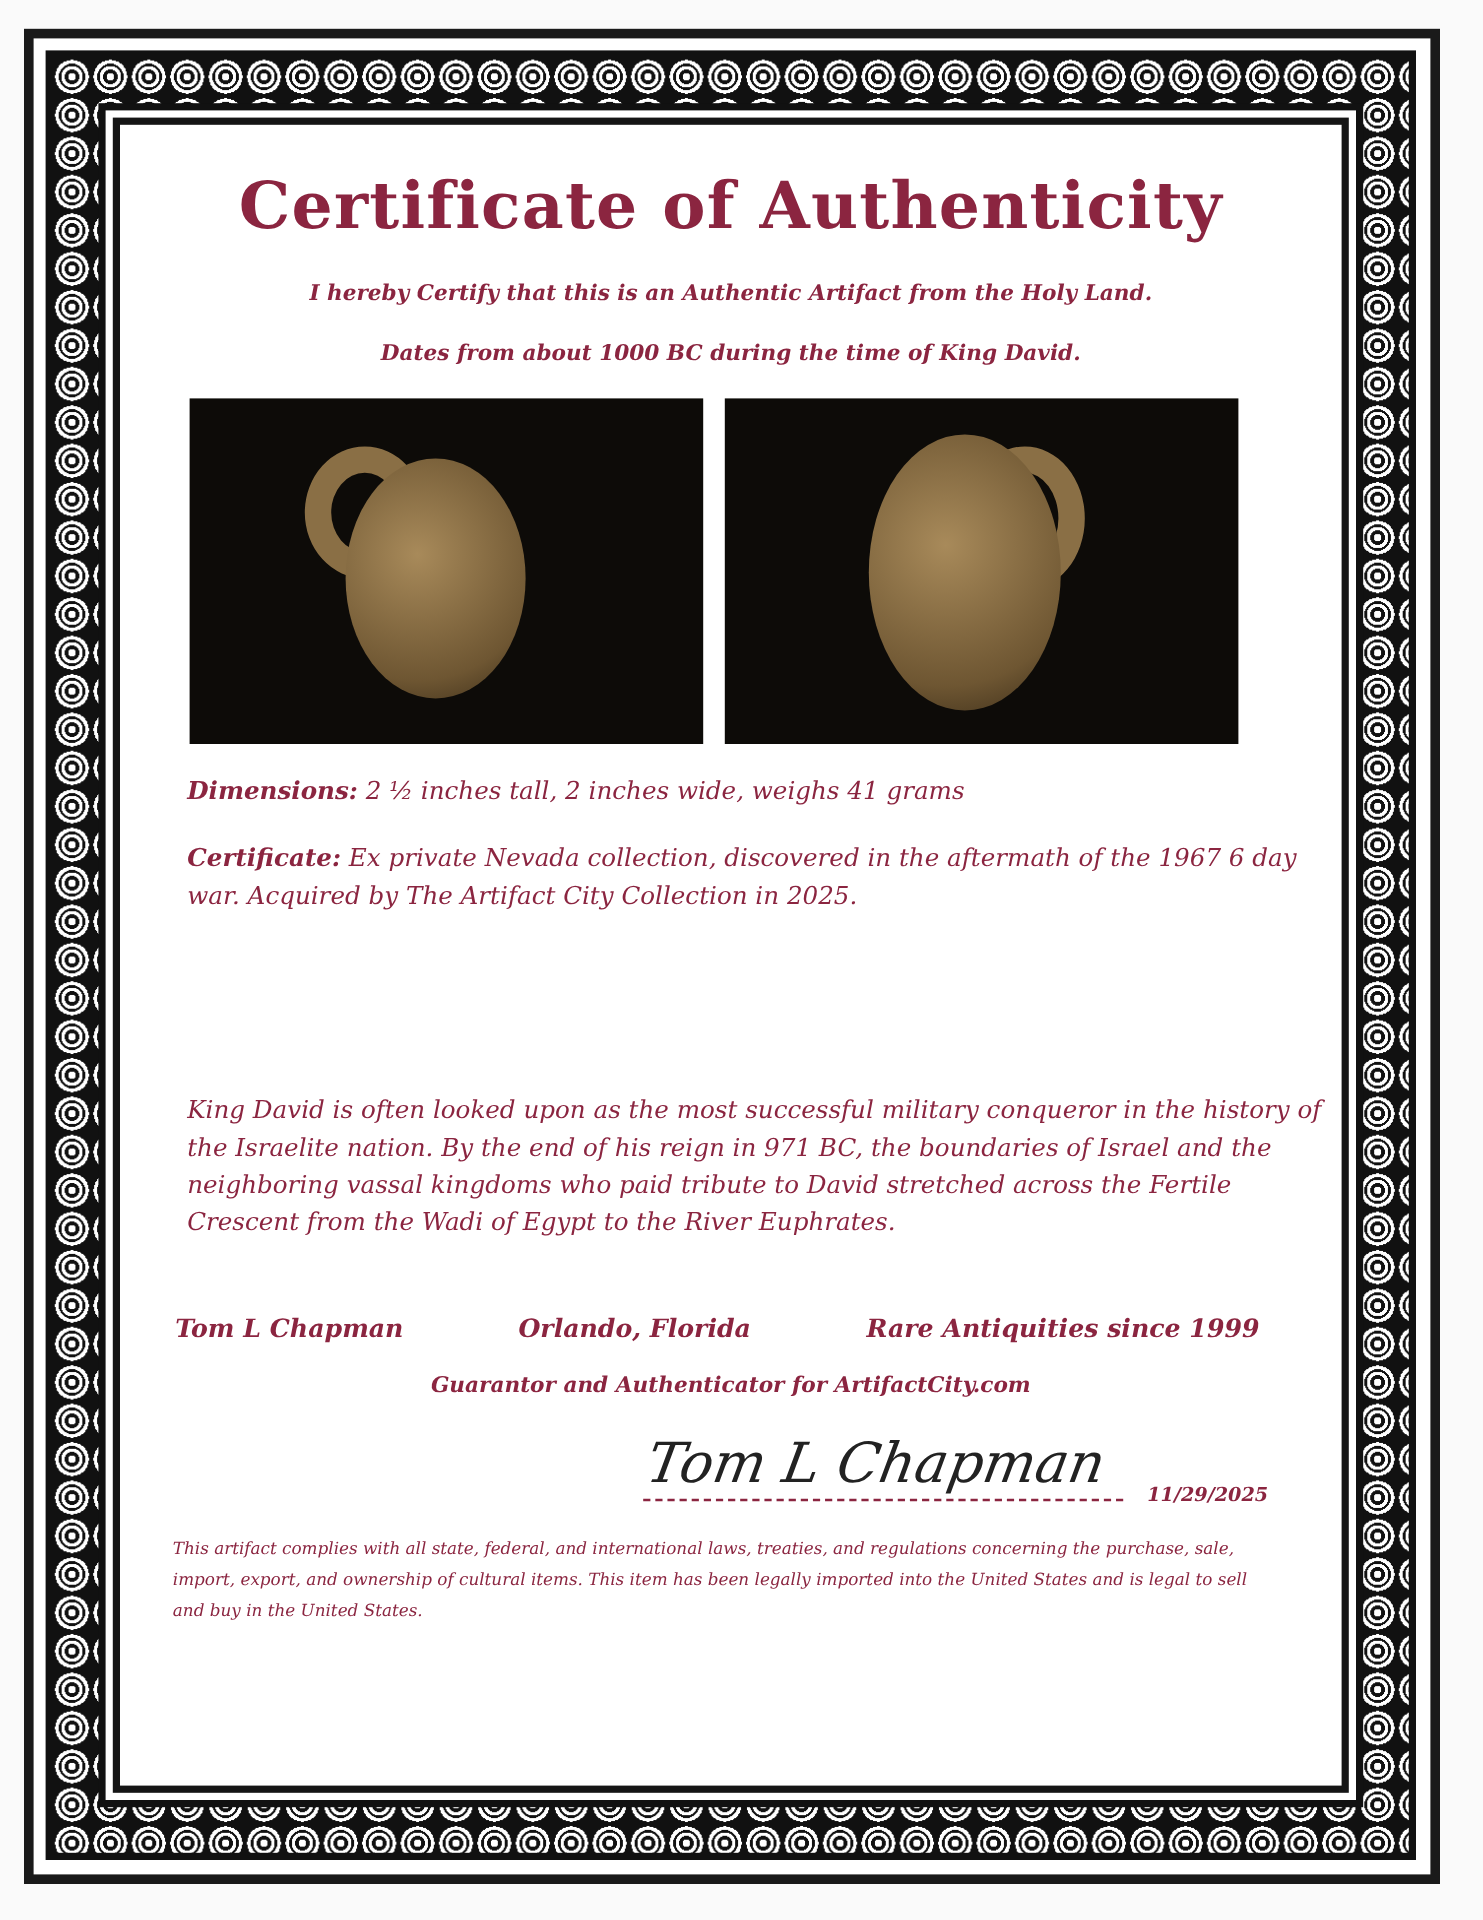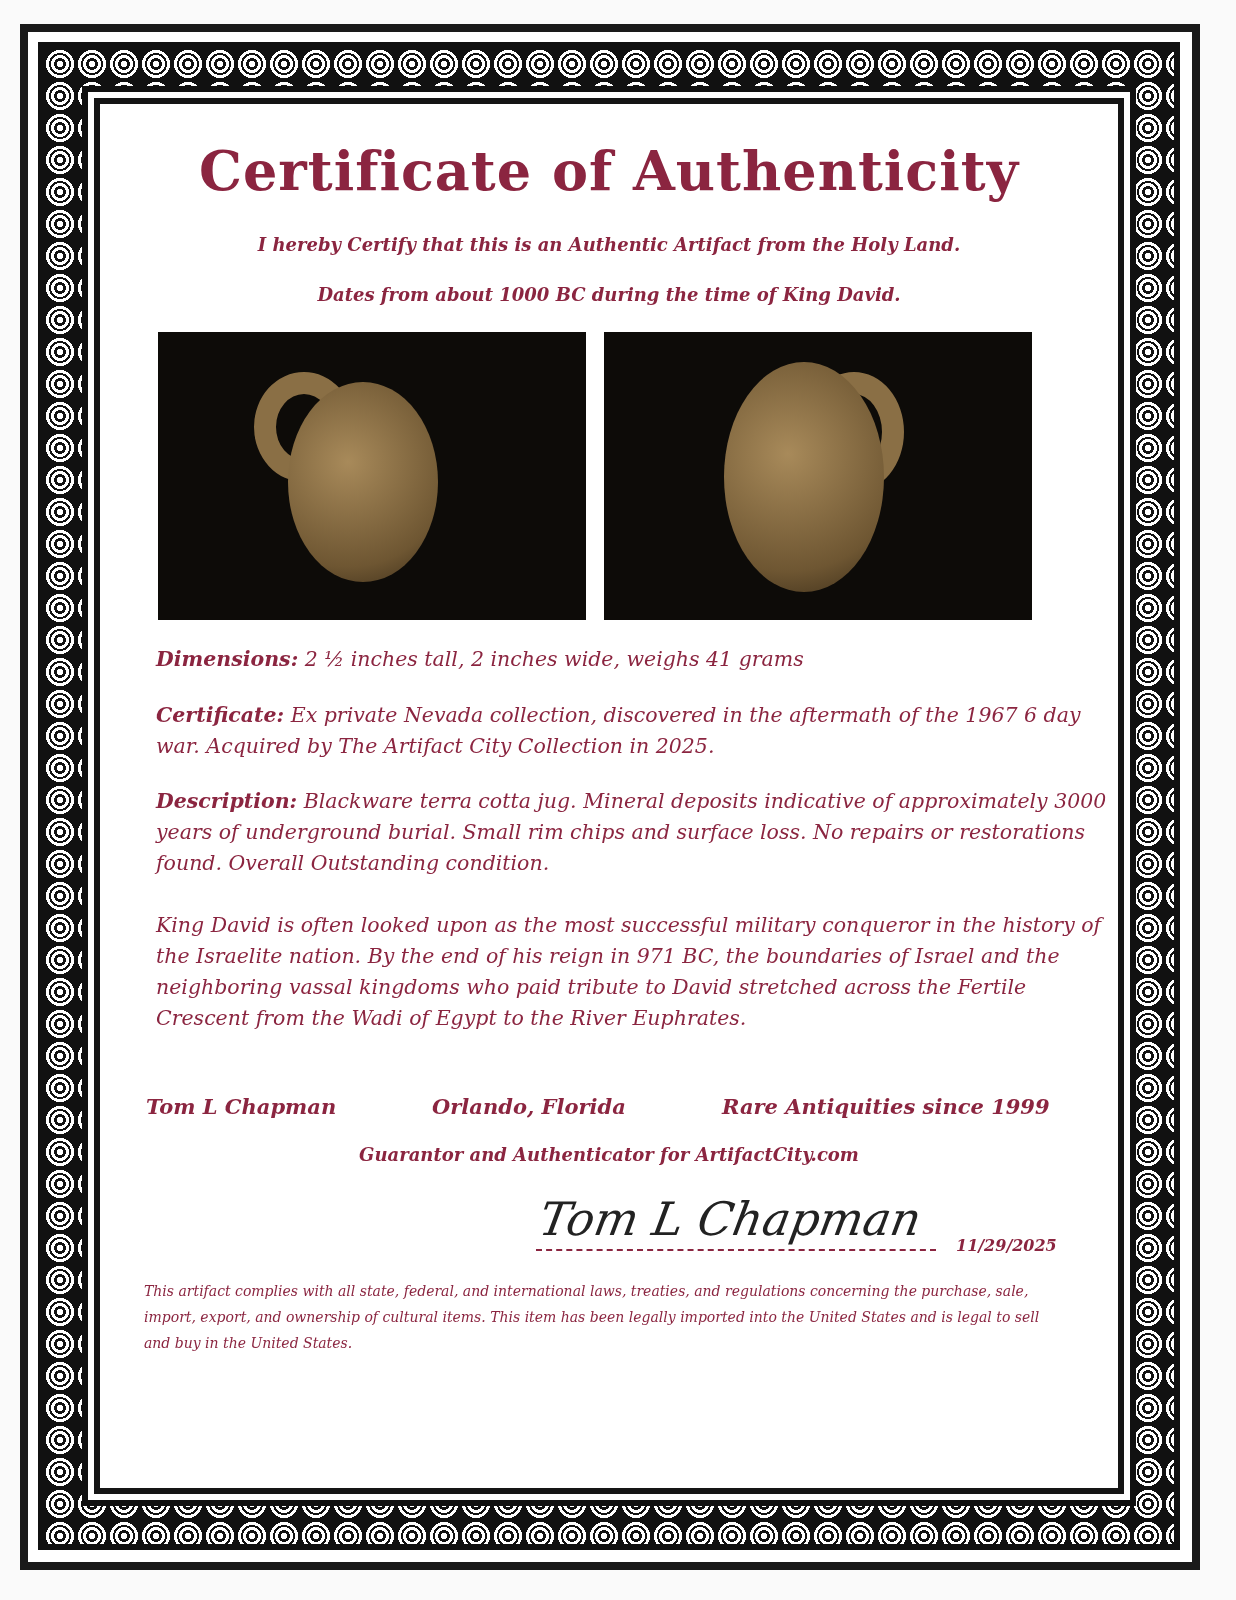--- a/index.html
+++ b/index.html
@@ -54,24 +54,20 @@
   </div>
 
   <div class="para" style="top:540px">
     <b>Dimensions:</b>
     <span>2 ½ inches tall, 2 inches wide, weighs 41 grams</span>
   </div>
   <div class="para" style="top:596px">
     <b>Certificate:</b>
     <span>Ex private Nevada collection, discovered in the aftermath of the 1967 6 day war. Acquired by The Artifact City Collection in 2025.</span>
   </div>
-  <div class="para" style="top:682px">
-    <b>Description:</b>
-    <span>Blackware terra cotta jug. Mineral deposits indicative of approximately 3000 years of underground burial. Small rim chips and surface loss. No repairs or restorations found. Overall Outstanding condition.</span>
-  </div>
   <div class="para" style="top:806px">King David is often looked upon as the most successful military conqueror in the history of the Israelite nation. By the end of his reign in 971 BC, the boundaries of Israel and the neighboring vassal kingdoms who paid tribute to David stretched across the Fertile Crescent from the Wadi of Egypt to the River Euphrates.</div>
 
   <div class="sigrow">
     <span style="left:46px">Tom L Chapman</span>
     <span style="left:332px">Orlando, Florida</span>
     <span style="left:622px">Rare Antiquities since 1999</span>
   </div>
   <div class="sub" style="top:1040px">Guarantor and Authenticator for ArtifactCity.com</div>
 
   <div class="signature">Tom L Chapman</div>

